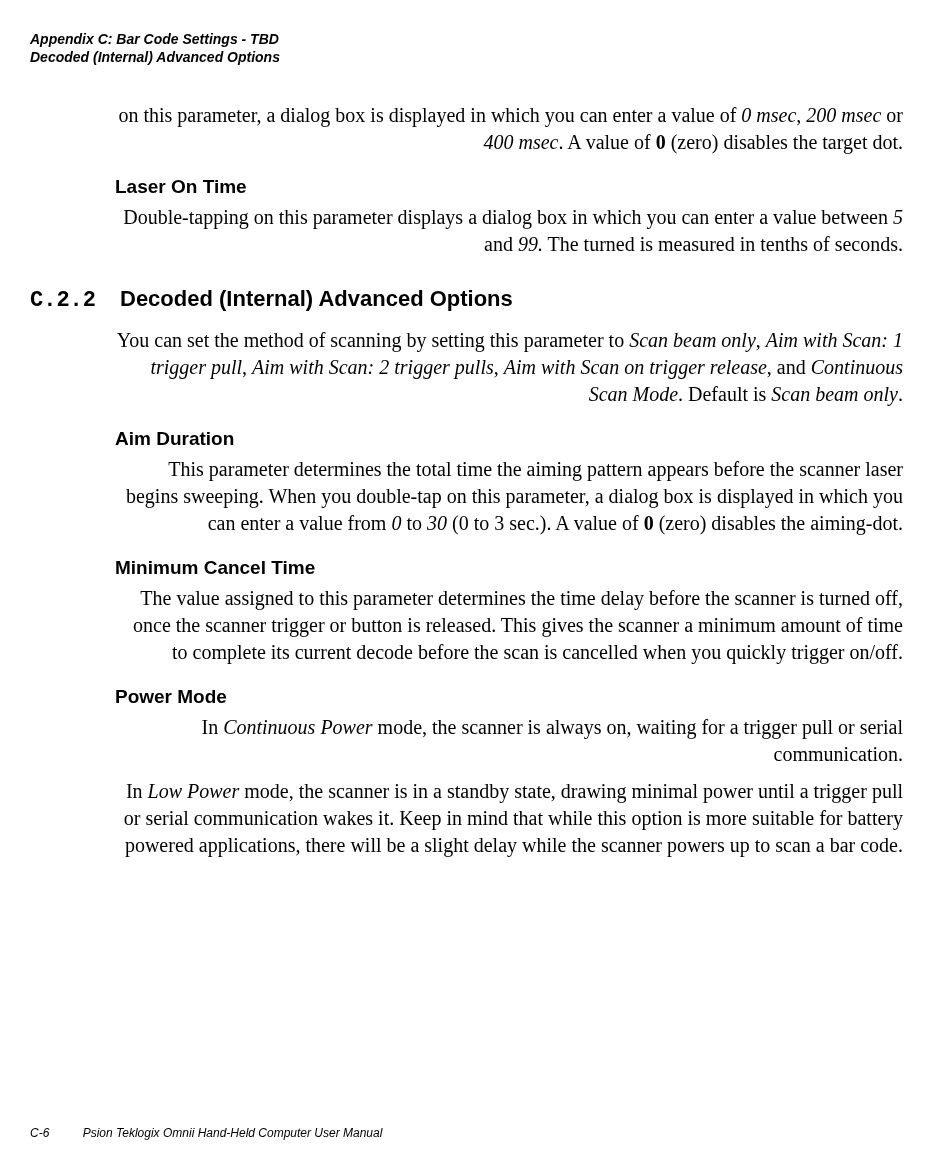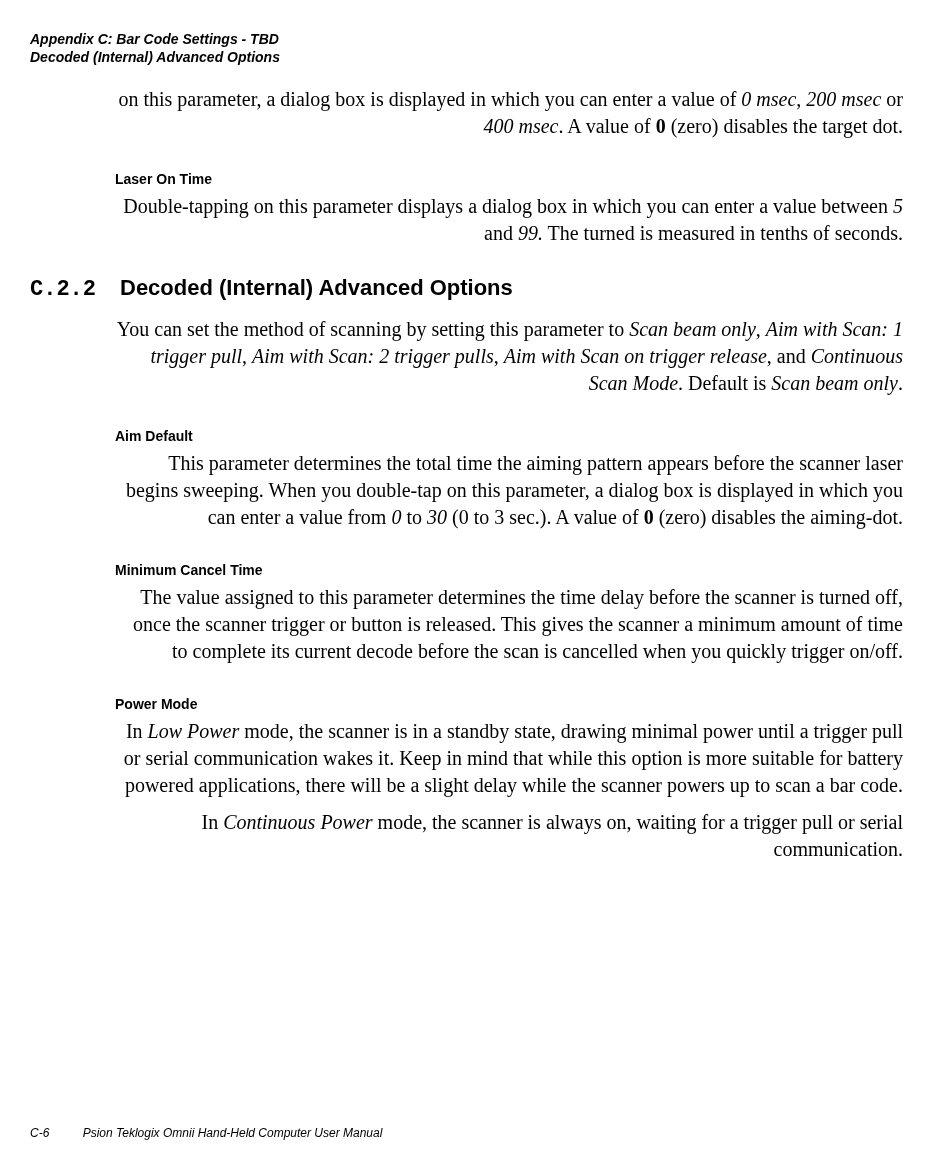--- a/index.html
+++ b/index.html
@@ -12,37 +12,37 @@
       color: #000;
       position: relative;
       padding: 30px 30px 30px 30px;
     }
     .header {
       font-family: "Trebuchet MS", "Segoe UI", Arial, sans-serif;
       font-style: italic;
       font-weight: bold;
       font-size: 14px;
       line-height: 1.3;
-      margin-bottom: 20px;
+      margin-bottom: 36px;
     }
     .content {
       margin-left: 85px;
       margin-right: 0;
     }
     .para {
       font-size: 20px;
       line-height: 1.35;
       margin-bottom: 10px;
       text-align: right;
     }
     .h3 {
       font-family: "Trebuchet MS", "Segoe UI", Arial, sans-serif;
       font-weight: bold;
-      font-size: 14px;
-      margin-top: 31px;
+      font-size: 19px;
+      margin-top: 20px;
       margin-bottom: 6px;
     }
     .h2-row {
       display: flex;
       align-items: baseline;
       margin-top: 28px;
       margin-bottom: 14px;
       margin-left: -85px;
     }
     .h2-num {
@@ -92,34 +92,34 @@
 
   <div class="h2-row">
     <div class="h2-num">C.2.2</div>
     <div class="h2-title">Decoded (Internal) Advanced Options</div>
   </div>
 
   <p class="para">
     <span>You can set the method of scanning by setting this parameter to </span><span class="italic">Scan beam only</span><span>, </span><span class="italic">Aim with Scan: 1 trigger pull</span><span>, </span><span class="italic">Aim with Scan: 2 trigger pulls</span><span>, </span><span class="italic">Aim with Scan on trigger release</span><span>, and </span><span class="italic">Continuous Scan Mode</span><span>. Default is </span><span class="italic">Scan beam only</span><span>.</span>
   </p>
 
-  <div class="h3">Aim Default</div>
+  <div class="h3">Aim Duration</div>
   <p class="para">
     <span>This parameter determines the total time the aiming pattern appears before the scanner laser begins sweeping. When you double-tap on this parameter, a dialog box is displayed in which you can enter a value from </span><span class="italic">0</span><span> to </span><span class="italic">30</span><span> (0 to 3 sec.). A value of </span><span class="bold">0</span><span> (zero) disables the aiming-dot.</span>
   </p>
 
   <div class="h3">Minimum Cancel Time</div>
   <p class="para">The value assigned to this parameter determines the time delay before the scanner is turned off, once the scanner trigger or button is released. This gives the scanner a minimum amount of time to complete its current decode before the scan is cancelled when you quickly trigger on/off.</p>
 
   <div class="h3">Power Mode</div>
   <p class="para">
-    <span>In </span><span class="italic">Low Power</span><span> mode, the scanner is in a standby state, drawing minimal power until a trigger pull or serial communication wakes it. Keep in mind that while this option is more suitable for battery powered applications, there will be a slight delay while the scanner powers up to scan a bar code.</span>
+    <span>In </span><span class="italic">Continuous Power</span><span> mode, the scanner is always on, waiting for a trigger pull or serial communication.</span>
   </p>
   <p class="para">
-    <span>In </span><span class="italic">Continuous Power</span><span> mode, the scanner is always on, waiting for a trigger pull or serial communication.</span>
+    <span>In </span><span class="italic">Low Power</span><span> mode, the scanner is in a standby state, drawing minimal power until a trigger pull or serial communication wakes it. Keep in mind that while this option is more suitable for battery powered applications, there will be a slight delay while the scanner powers up to scan a bar code.</span>
   </p>
 
 </div>
 
 <div class="footer">
   <span class="pg">C-6</span>
   <span>Psion Teklogix Omnii Hand-Held Computer User Manual</span>
 </div>
 
 </body></html>

